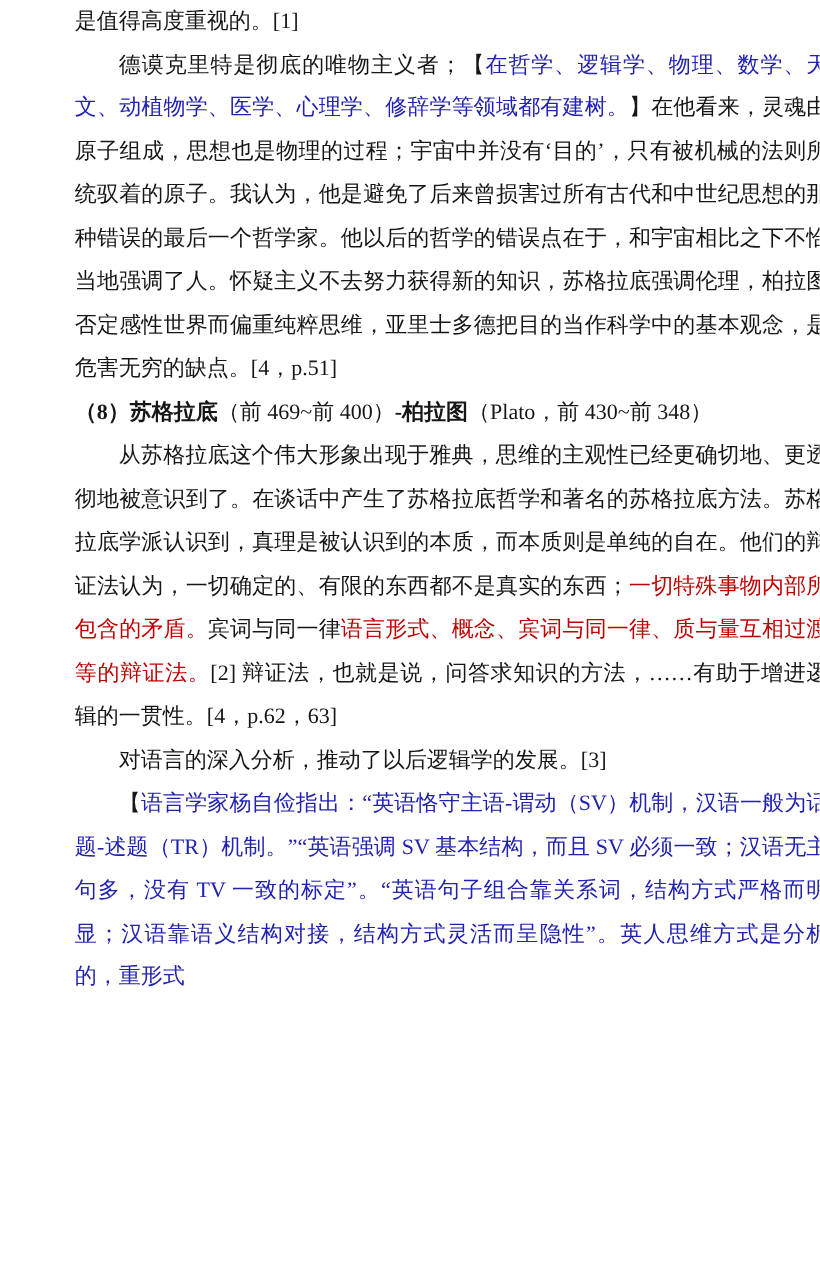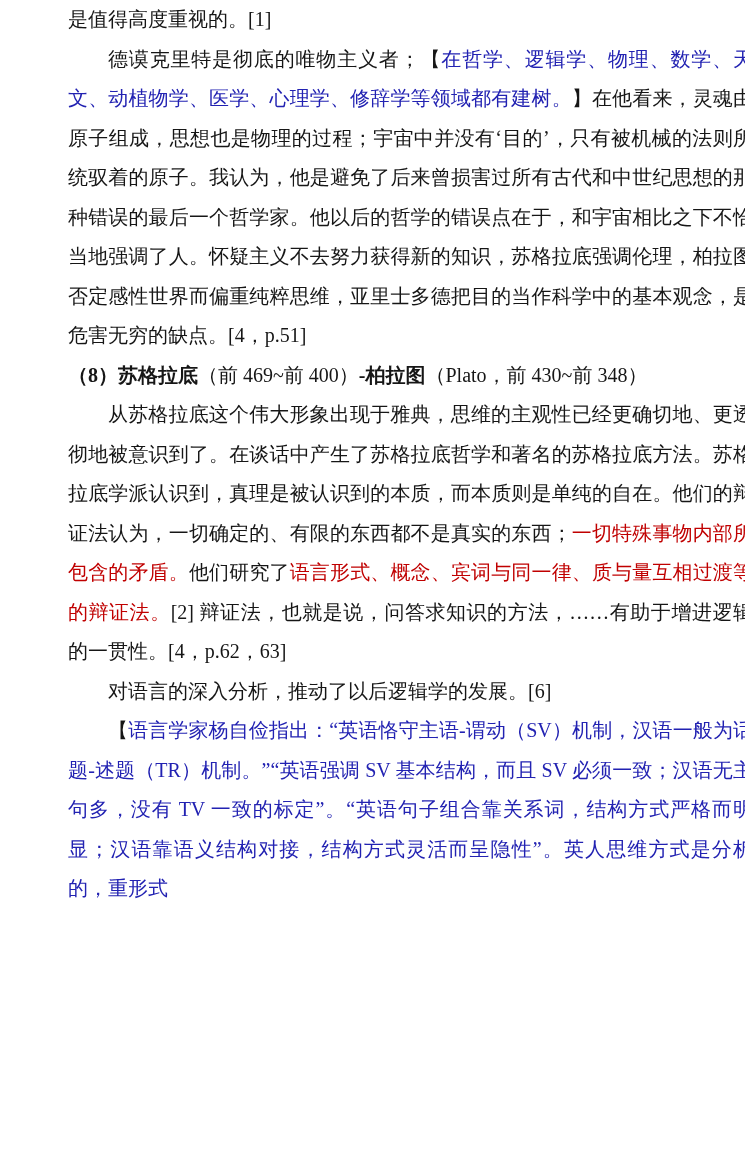--- a/index.html
+++ b/index.html
@@ -40,17 +40,17 @@
   .c-red   { color: var(--red,   #C00000); }
 </style>
 </head>
 <body style="background: rgb(255, 255, 255);">
 
 <div class="page">
   <div class="doc-body" id="doc-body">
       <p><span class="c-black">是值得高度重视的。[1]</span></p>
       <p class="indent"><span class="c-black">德谟克里特是彻底的唯物主义者；</span><span class="c-black">【</span><span class="c-blue">在哲学、逻辑学、物理、数学、天文、动植物学、医学、心理学、修辞学等领域都有建树。</span><span class="c-black">】</span><span class="c-black">在他看来，灵魂由原子组成，思想也是物理的过程；宇宙中并没有‘目的’，只有被机械的法则所统驭着的原子。我认为，他是避免了后来曾损害过所有古代和中世纪思想的那种错误的最后一个哲学家。他以后的哲学的错误点在于，和宇宙相比之下不恰当地强调了人。怀疑主义不去努力获得新的知识，苏格拉底强调伦理，柏拉图否定感性世界而偏重纯粹思维，亚里士多德把目的当作科学中的基本观念，是危害无穷的缺点。[4，p.51]</span></p>
       <p class="heading"><span class="c-black run-bold">（8）苏格拉底</span><span class="c-black">（前 469~前 400）</span><span class="c-black run-bold">-柏拉图</span><span class="c-black">（Plato，前 430~前 348）</span></p>
-      <p class="indent"><span class="c-black">从苏格拉底这个伟大形象出现于雅典，思维的主观性已经更确切地、更透彻地被意识到了。在谈话中产生了苏格拉底哲学和著名的苏格拉底方法。苏格拉底学派认识到，真理是被认识到的本质，而本质则是单纯的自在。他们的辩证法认为，一切确定的、有限的东西都不是真实的东西；</span><span class="c-red">一切特殊事物内部所包含的矛盾。</span><span class="c-black">他们研究了</span><span class="c-red">语言形式、概念、宾词与同一律、质与量互相过渡等的辩证法。</span><span class="c-black">[2] 辩证法，也就是说，问答求知识的方法，……有助于增进逻辑的一贯性。[4，p.62，63]</span></p>
-      <p class="indent"><span class="c-black">对语言的深入分析，推动了以后逻辑学的发展。[6]</span></p>
+      <p class="indent"><span class="c-black">从苏格拉底这个伟大形象出现于雅典，思维的主观性已经更确切地、更透彻地被意识到了。在谈话中产生了苏格拉底哲学和著名的苏格拉底方法。苏格拉底学派认识到，真理是被认识到的本质，而本质则是单纯的自在。他们的辩证法认为，一切确定的、有限的东西都不是真实的东西；</span><span class="c-red">一切特殊事物内部所包含的矛盾。</span><span class="c-black">宾词与同一律</span><span class="c-red">语言形式、概念、宾词与同一律、质与量互相过渡等的辩证法。</span><span class="c-black">[2] 辩证法，也就是说，问答求知识的方法，……有助于增进逻辑的一贯性。[4，p.62，63]</span></p>
+      <p class="indent"><span class="c-black">对语言的深入分析，推动了以后逻辑学的发展。[3]</span></p>
       <p class="indent"><span class="c-black">【</span><span class="c-blue">语言学家杨自俭指出：“英语恪守主语-谓动（SV）机制，汉语一般为话题-述题（TR）机制。”“英语强调 SV 基本结构，而且 SV 必须一致；汉语无主句多，没有 TV 一致的标定”。“英语句子组合靠关系词，结构方式严格而明显；汉语靠语义结构对接，结构方式灵活而呈隐性”。英人思维方式是分析的，重形式</span></p>
     </div>
 </div>
 
 </body></html>

